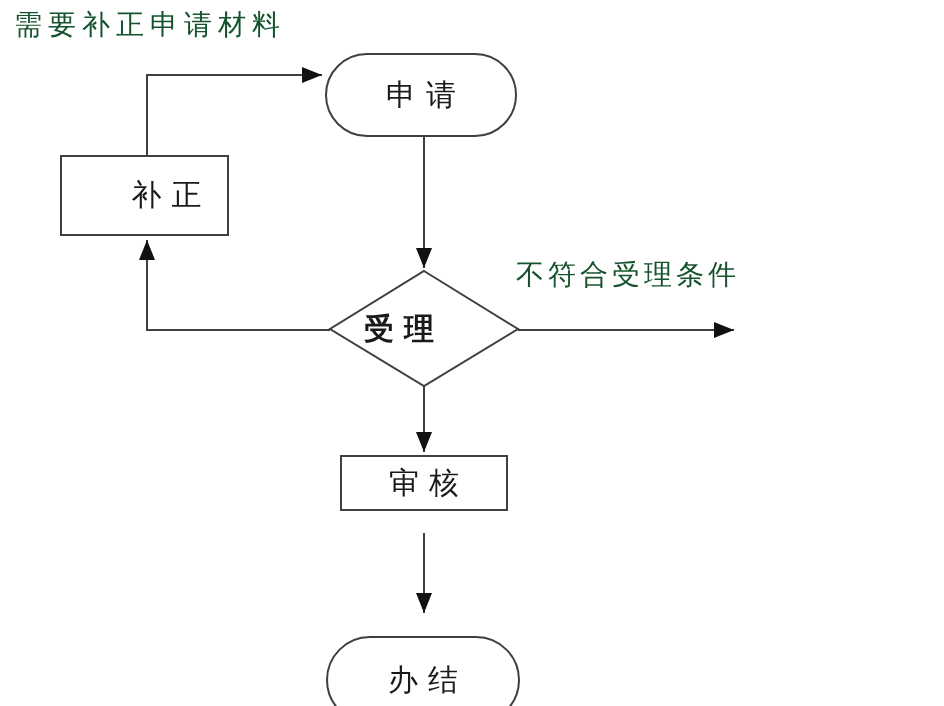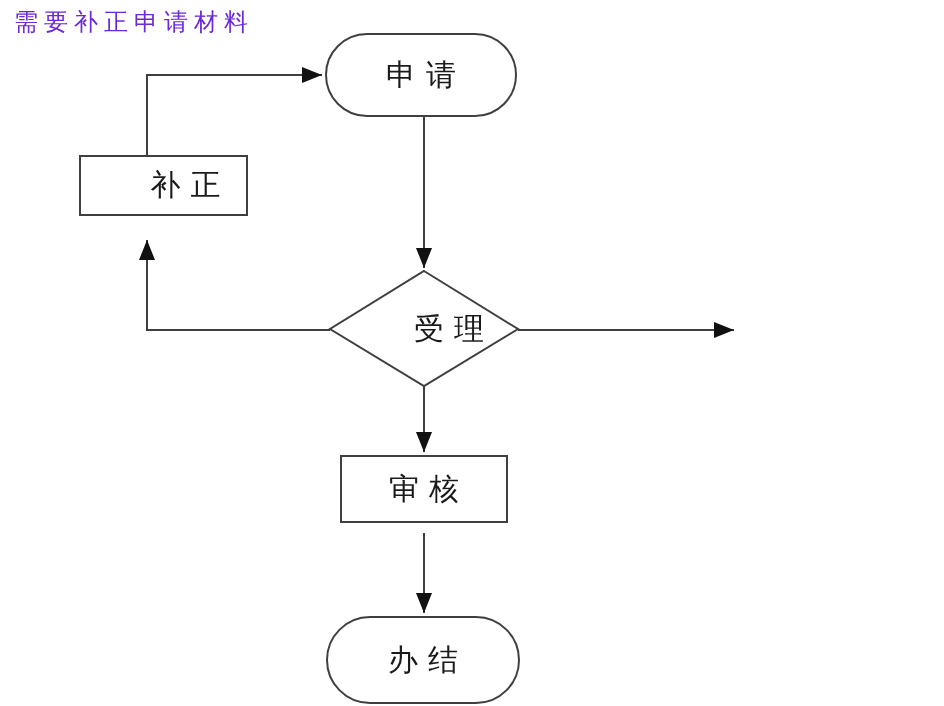--- a/index.html
+++ b/index.html
@@ -24,42 +24,43 @@
     background: #ffffff;
     display: flex;
     align-items: center;
     justify-content: center;
     font-size: 30px;
     letter-spacing: 10px;
     color: #1a1a1a;
     z-index: 2;
   }
   .node span, .diamond-label span { padding-left: 10px; white-space: nowrap; }
-  .stadium { border-radius: 999px; }
+  .stadium { border-radius: 999px; margin-top: 20px; }
   #node-apply      { left: 325px; top: 33px;  width: 192px; height: 84px; }
-  #node-supplement { left: 79px;  top: 155px; width: 169px; height: 61px; padding-left: 44px; }
+  #node-supplement { left: 60px;  top: 155px; width: 169px; height: 81px; padding-left: 44px; }
   #node-reject     { left: 737px; top: 289px; width: 199px; height: 80px; letter-spacing: 6px; }
   #node-reject span { padding-left: 6px; }
-  #node-review     { left: 340px; top: 455px; width: 168px; height: 68px; }
+  #node-review     { left: 340px; top: 455px; width: 168px; height: 56px; }
   #node-complete   { left: 326px; top: 616px; width: 194px; height: 88px; }
   .diamond-label {
     position: absolute;
     left: 354px; top: 308px;
     width: 140px; height: 42px;
     display: flex;
     align-items: center;
-    justify-content: flex-end;
+    justify-content: flex-start;
     font-size: 30px;
     letter-spacing: 10px;
     z-index: 2;
+    font-weight: bold;
   }
   .edge-label {
     position: absolute;
-    font-size: 24px;
-    color: #6d28d9;
+    font-size: 28px;
+    color: #14532d;
     white-space: nowrap;
     z-index: 2;
   }
   #lbl-need-supplement { left: 14px;  top: 6px;   letter-spacing: 6px; }
   #lbl-not-eligible    { left: 516px; top: 256px; letter-spacing: 4px; }
 </style>
 </head>
 <body>
 
 <div class="canvas">
@@ -76,20 +77,21 @@
       <polyline points="330,330 147,330 147,240" marker-end="url(#arrow)"></polyline>
       <line x1="518" y1="330" x2="734" y2="330" marker-end="url(#arrow)"></line>
       <line x1="424" y1="386" x2="424" y2="452" marker-end="url(#arrow)"></line>
       <line x1="424" y1="533" x2="424" y2="613" marker-end="url(#arrow)"></line>
       <polygon points="424,271 518,329 424,386 330,329" fill="#ffffff"></polygon>
     </g>
   </svg>
 
   <div class="edge-label" id="lbl-need-supplement">需要补正申请材料</div>
 
+  <div class="edge-label" id="lbl-not-eligible">不符合受理条件</div>
 
   <div class="node stadium" id="node-apply">
     <span>申请</span>
   </div>
 
   <div class="node" id="node-supplement">
     <span>补正</span>
   </div>
 
   <div class="diamond-label">

